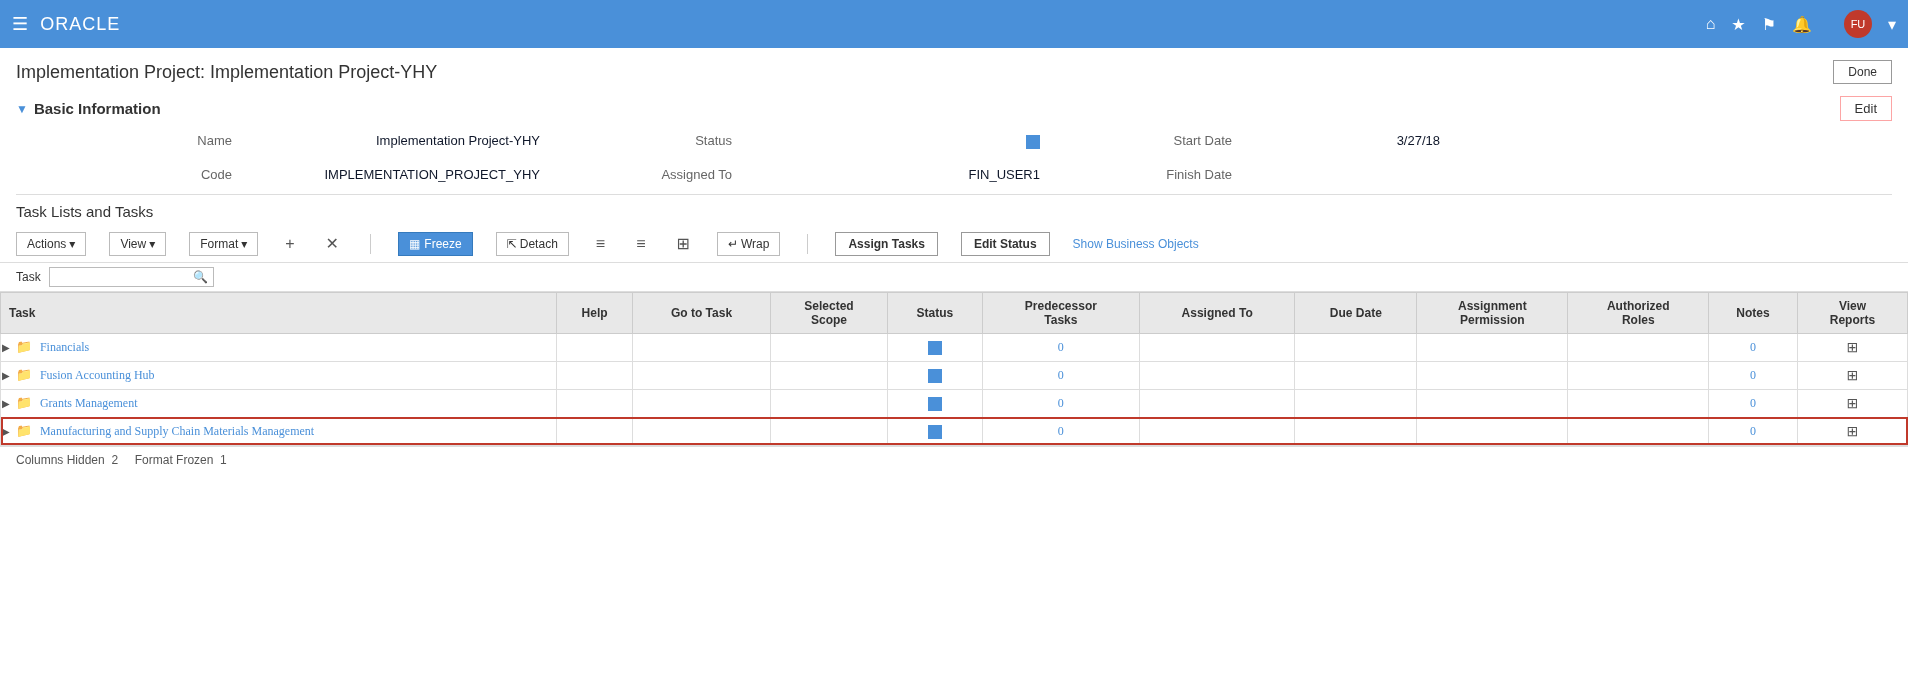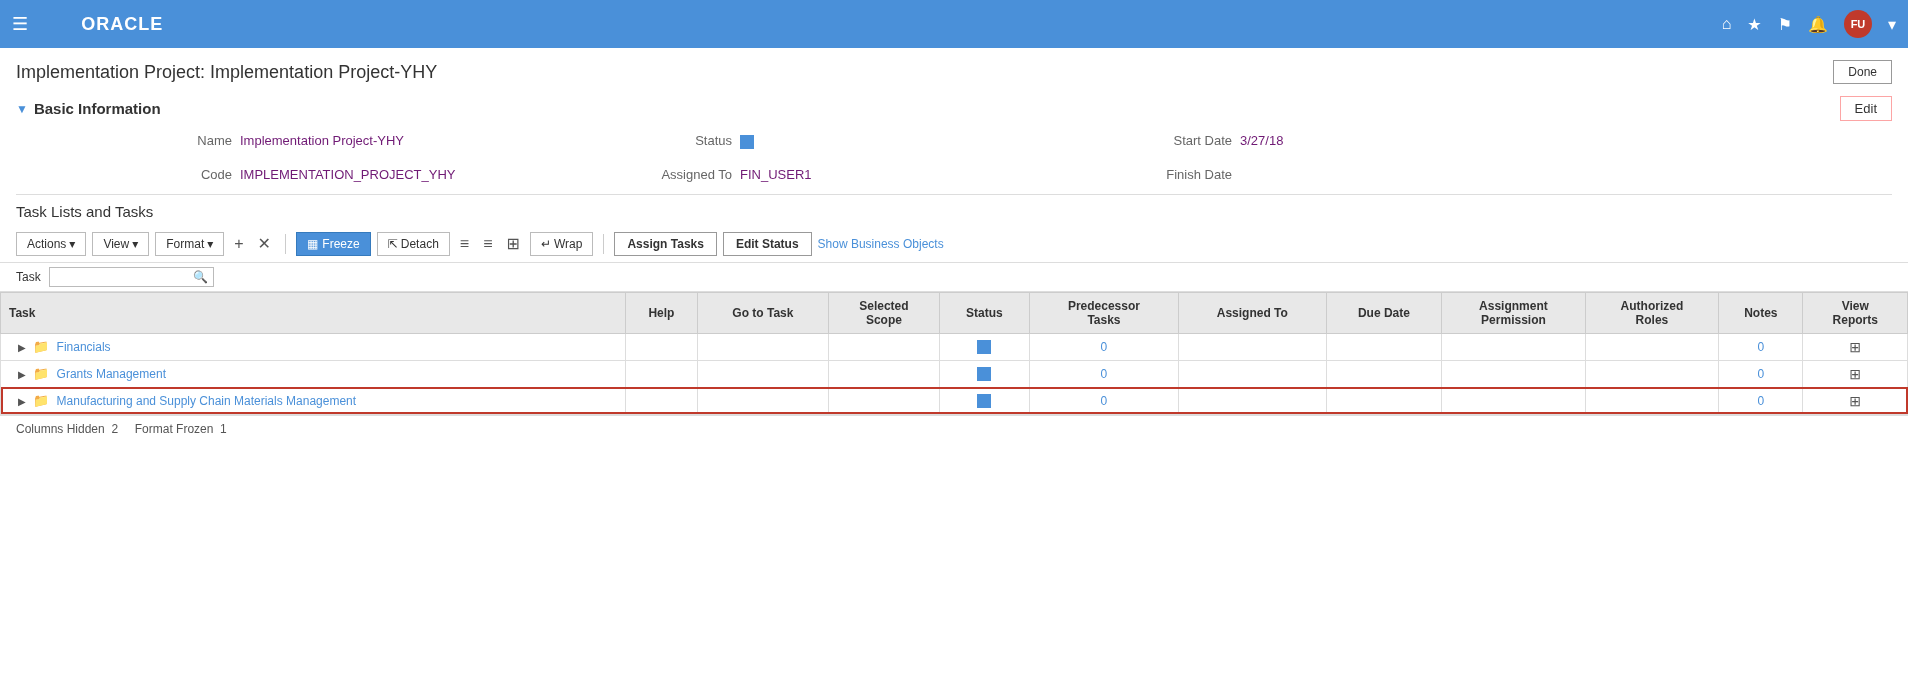--- a/index.html
+++ b/index.html
@@ -9,72 +9,72 @@
     .header {
       background: #4a90d9;
       height: 48px;
       display: flex;
       align-items: center;
       padding: 0 12px;
       justify-content: space-between;
     }
     .header-left { display: flex; align-items: center; gap: 12px; }
     .hamburger-icon { color: white; font-size: 18px; cursor: pointer; }
-    .oracle-logo { color: white; font-weight: bold; font-size: 18px; letter-spacing: 1px; margin-left: 41px; }
+    .oracle-logo { color: white; font-weight: normal; font-size: 18px; letter-spacing: 1px; }
     .header-right { display: flex; align-items: center; gap: 16px; color: white; font-size: 16px; }
     .header-icon { cursor: pointer; color: white; font-size: 16px; }
-    .user-avatar { background: #c0392b; color: white; border-radius: 50%; width: 28px; height: 28px; display: flex; align-items: center; justify-content: center; font-size: 11px; font-weight: bold; cursor: pointer; }
+    .user-avatar { background: #c0392b; color: white; border-radius: 50%; width: 28px; height: 28px; display: flex; align-items: center; justify-content: center; font-size: 11px; font-weight: normal; cursor: pointer; margin-left: 16px; }
 
     
     .page-content { background: white; min-height: calc(100vh - 48px); padding: 0; }
 
     
     .page-header { display: flex; justify-content: space-between; align-items: center; padding: 12px 16px 8px 16px; }
     .page-title { font-size: 18px; font-weight: normal; color: #333; }
     .done-btn { background: white; border: 1px solid #999; padding: 4px 14px; font-size: 12px; cursor: pointer; color: #333; }
 
     
     .section-header { display: flex; justify-content: space-between; align-items: center; padding: 4px 16px 8px 16px; }
     .section-title-row { display: flex; align-items: center; gap: 6px; }
     .triangle-icon { color: #4a90d9; font-size: 12px; cursor: pointer; }
     .section-title { font-size: 15px; font-weight: bold; color: #333; }
     .edit-btn { background: white; border: 1px solid #fca5a5; padding: 4px 14px; font-size: 13px; cursor: pointer; color: #333; }
 
     
     .basic-info { padding: 4px 40px 12px 40px; display: grid; grid-template-columns: 200px 300px 200px 300px 200px 200px; gap: 18px 0; }
     .info-label { color: #666; text-align: right; padding-right: 8px; }
-    .info-value { color: #701a75; font-weight: normal; }
+    .info-value { color: #0f172a; font-weight: normal; text-align: right; }
     .status-blue { display: inline-block; width: 14px; height: 14px; background: #4a90d9; vertical-align: middle; }
 
     
     .task-section-title { font-size: 15px; font-weight: normal; padding: 8px 16px 6px 16px; color: #333; }
 
     
-    .toolbar { display: flex; align-items: center; gap: 6px; padding: 6px 16px; border-bottom: 1px solid #ddd; }
+    .toolbar { display: flex; align-items: center; gap: 23px; padding: 6px 16px; border-bottom: 1px solid #ddd; }
     .toolbar-btn { background: white; border: 1px solid #bbb; padding: 4px 10px; font-size: 12px; cursor: pointer; color: #333; display: flex; align-items: center; gap: 3px; }
     .toolbar-icon-btn { background: white; border: none; cursor: pointer; font-size: 16px; color: #555; padding: 2px 4px; }
     .freeze-btn { background: #4a90d9; color: white; border: 1px solid #357abd; padding: 4px 10px; font-size: 12px; cursor: pointer; display: flex; align-items: center; gap: 4px; }
     .separator { width: 1px; height: 20px; background: #ccc; margin: 0 4px; }
     .assign-tasks-btn { background: white; border: 1px solid #999; padding: 4px 12px; font-size: 12px; cursor: pointer; color: #333; font-weight: bold; }
     .edit-status-btn { background: white; border: 1px solid #999; padding: 4px 12px; font-size: 12px; cursor: pointer; color: #333; font-weight: bold; }
     .show-biz-link { color: #4a90d9; font-size: 12px; cursor: pointer; text-decoration: none; background: none; border: none; }
 
     
     .search-row { display: flex; align-items: center; padding: 4px 16px; border-bottom: 1px solid #ddd; gap: 8px; }
     .search-label { font-size: 12px; color: #333; }
     .search-input-wrap { display: flex; align-items: center; border: 1px solid #bbb; background: white; padding: 2px 4px; }
     .search-input { border: none; outline: none; font-size: 12px; width: 140px; }
     .search-icon { color: #888; font-size: 12px; cursor: pointer; }
 
     
     .table-container { overflow-x: auto; }
     table { width: 100%; border-collapse: collapse; font-size: 12px; }
     th { background: #e8e8e8; border: 1px solid #ccc; padding: 6px 8px; text-align: center; font-weight: bold; color: #333; white-space: nowrap; cursor: pointer; }
     th.left-align { text-align: left; }
-    td { border: 1px solid #ddd; padding: 5px 17px; text-align: center; color: #333; white-space: nowrap; }
+    td { border: 1px solid #ddd; padding: 5px 1px; text-align: center; color: #333; white-space: nowrap; font-family: Liberation Serif, serif; }
     td.left-align { text-align: left; }
 
     
     .table-footer { padding: 6px 16px; font-size: 12px; color: #555; border-top: 1px solid #ddd; }
 
     
     .section-divider { border: none; border-top: 1px solid #ddd; margin: 0 16px; }
   </style>
 </head>
 <body>
@@ -210,20 +210,38 @@
             <td></td>
             <td></td>
             <td></td>
             <td><span style="color:#4a90d9;cursor:pointer;">0</span></td>
             <td><span style="font-size:14px;color:#555;cursor:pointer;">⊞</span></td>
           </tr>
           <tr>
             <td class="left-align">
       <span style="color:#555;margin-right:4px;font-size:10px;cursor:pointer;">▶</span>
       <span style="color:#f0a500;margin-right:4px;font-size:13px;">📁</span>
+      <span style="color:#4a90d9;cursor:pointer;">Fusion Accounting Hub</span>
+    </td>
+            <td></td>
+            <td></td>
+            <td></td>
+            <td><span style="display:inline-block;width:14px;height:14px;background:#4a90d9;vertical-align:middle;"></span></td>
+            <td><span style="color:#4a90d9;cursor:pointer;">0</span></td>
+            <td></td>
+            <td></td>
+            <td></td>
+            <td></td>
+            <td><span style="color:#4a90d9;cursor:pointer;">0</span></td>
+            <td><span style="font-size:14px;color:#555;cursor:pointer;">⊞</span></td>
+          </tr>
+          <tr>
+            <td class="left-align">
+      <span style="color:#555;margin-right:4px;font-size:10px;cursor:pointer;">▶</span>
+      <span style="color:#f0a500;margin-right:4px;font-size:13px;">📁</span>
       <span style="color:#4a90d9;cursor:pointer;">Grants Management</span>
     </td>
             <td></td>
             <td></td>
             <td></td>
             <td><span style="display:inline-block;width:14px;height:14px;background:#4a90d9;vertical-align:middle;"></span></td>
             <td><span style="color:#4a90d9;cursor:pointer;">0</span></td>
             <td></td>
             <td></td>
             <td></td>

